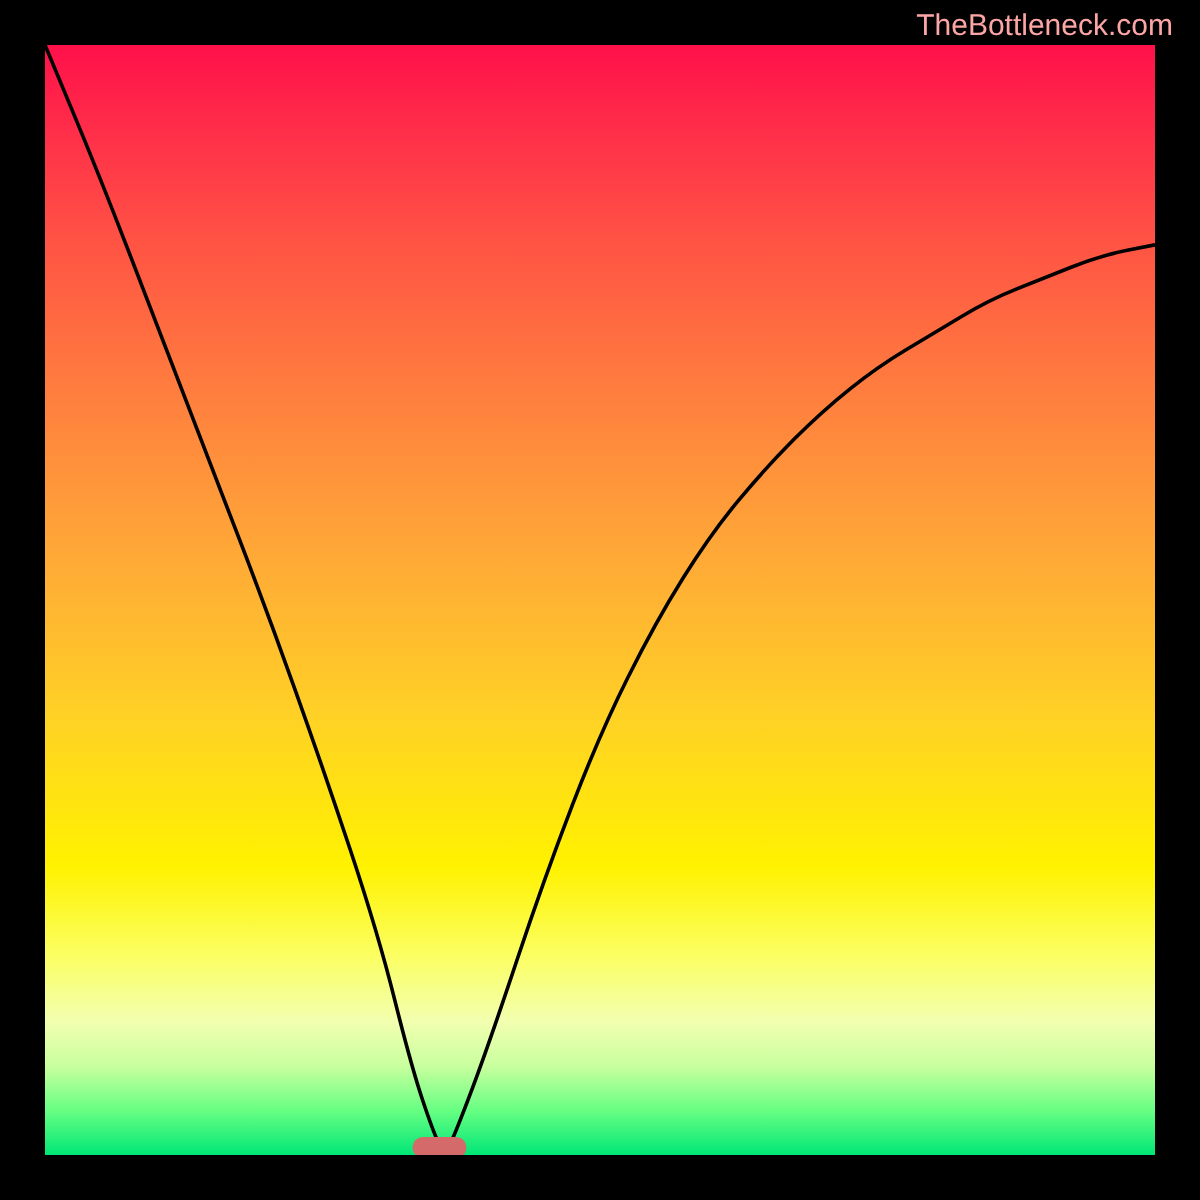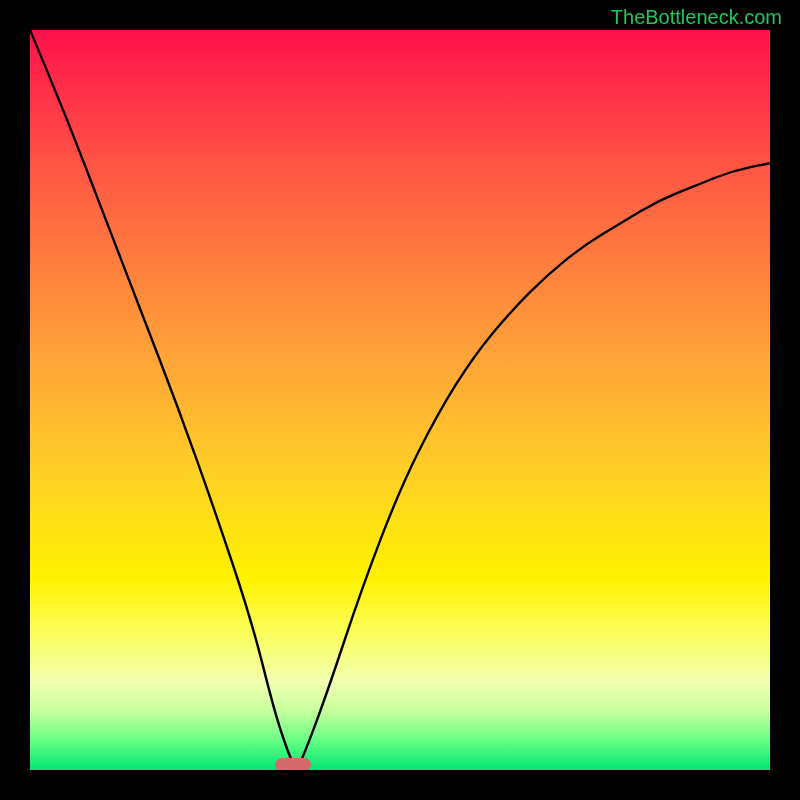--- a/index.html
+++ b/index.html
@@ -8,21 +8,21 @@
     width: 800px;
     height: 800px;
     background: #000;
     position: relative;
     font-family: Arial, sans-serif;
   }
   .watermark {
     position: absolute;
     top: 6px;
     right: 18px;
-    color: #22c55e;
+    color: #fca5a5;
     font-size: 20px;
     font-weight: 500;
     z-index: 10;
   }
   .plot-area {
     position: absolute;
     top: 30px;
     left: 30px;
     width: 740px;
     height: 740px;

